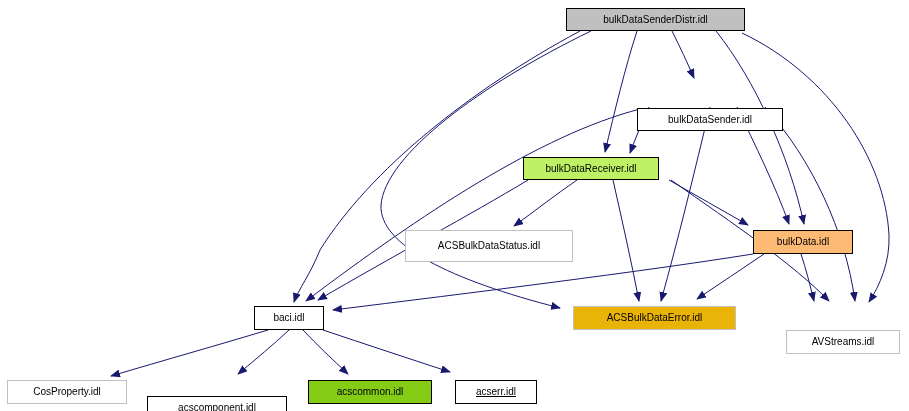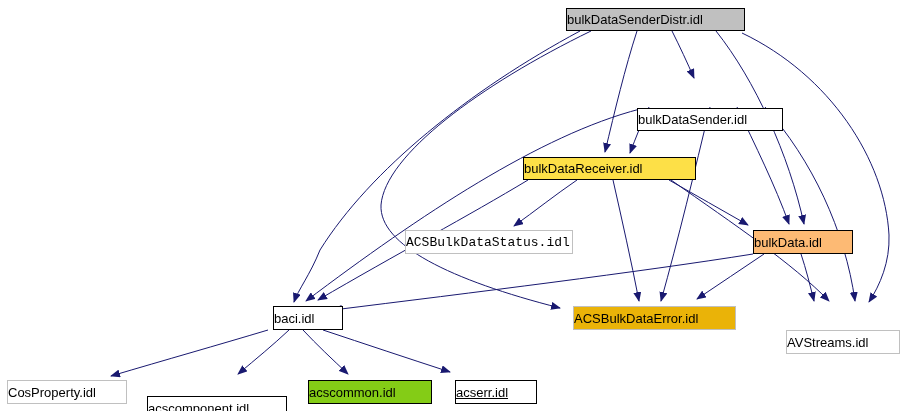--- a/index.html
+++ b/index.html
@@ -17,21 +17,22 @@
   #edge-layer {
     position: absolute;
     left: 0; top: 0;
     width: 909px; height: 411px;
   }
   .node {
     position: absolute;
     box-sizing: border-box;
     display: flex;
     align-items: center;
-    font-size: 13px;
+    justify-content: center;
+    font-size: 10px;
     line-height: 1;
     color: #000000;
     white-space: nowrap;
     cursor: pointer;
   }
 </style>
 </head>
 <body>
 
 <div id="canvas">
@@ -67,30 +68,30 @@
         <path d="M323,330 C365,344 407,358 450,372" fill="none" stroke="#191970" stroke-width="1" marker-end="url(#arrowhead)"></path>
       </g>
   </svg>
   <div id="nodes">
       <div class="node" style="left: 566px; top: 8px; width: 179px; height: 23px; background: rgb(192, 192, 192); border: 1px solid rgb(0, 0, 0);">
         <span>bulkDataSenderDistr.idl</span>
       </div>
       <div class="node" style="left: 637px; top: 84px; width: 146px; height: 23px; background: rgb(255, 255, 255); border: 1px solid rgb(0, 0, 0); margin-top: 24px;">
         <span>bulkDataSender.idl</span>
       </div>
-      <div class="node" style="left: 523px; top: 157px; width: 173px; height: 23px; background: #fde047; border: 1px solid rgb(0, 0, 0);">
+      <div class="node" style="left: 523px; top: 157px; width: 136px; height: 23px; background: #bef264; border: 1px solid rgb(0, 0, 0);">
         <span>bulkDataReceiver.idl</span>
       </div>
-      <div class="node" style="left: 405px; top: 230px; width: 168px; height: 24px; background: rgb(255, 255, 255); border: 1px solid rgb(192, 192, 192); font-family: Liberation Mono, monospace;">
+      <div class="node" style="left: 405px; top: 230px; width: 168px; height: 32px; background: rgb(255, 255, 255); border: 1px solid rgb(192, 192, 192);">
         <span>ACSBulkDataStatus.idl</span>
       </div>
       <div class="node" style="left: 753px; top: 230px; width: 100px; height: 24px; background: #fdba74; border: 1px solid rgb(0, 0, 0);">
         <span>bulkData.idl</span>
       </div>
-      <div class="node" style="left: 273px; top: 306px; width: 70px; height: 24px; background: rgb(255, 255, 255); border: 1px solid rgb(0, 0, 0);">
+      <div class="node" style="left: 254px; top: 306px; width: 70px; height: 24px; background: rgb(255, 255, 255); border: 1px solid rgb(0, 0, 0);">
         <span>baci.idl</span>
       </div>
       <div class="node" style="left: 573px; top: 306px; width: 163px; height: 24px; background: #eab308; border: 1px solid rgb(192, 192, 192);">
         <span>ACSBulkDataError.idl</span>
       </div>
       <div class="node" style="left: 786px; top: 306px; width: 114px; height: 24px; background: rgb(255, 255, 255); border: 1px solid rgb(192, 192, 192); margin-top: 24px;">
         <span>AVStreams.idl</span>
       </div>
       <div class="node" style="left: 7px; top: 380px; width: 120px; height: 24px; background: rgb(255, 255, 255); border: 1px solid rgb(192, 192, 192);">
         <span>CosProperty.idl</span>

